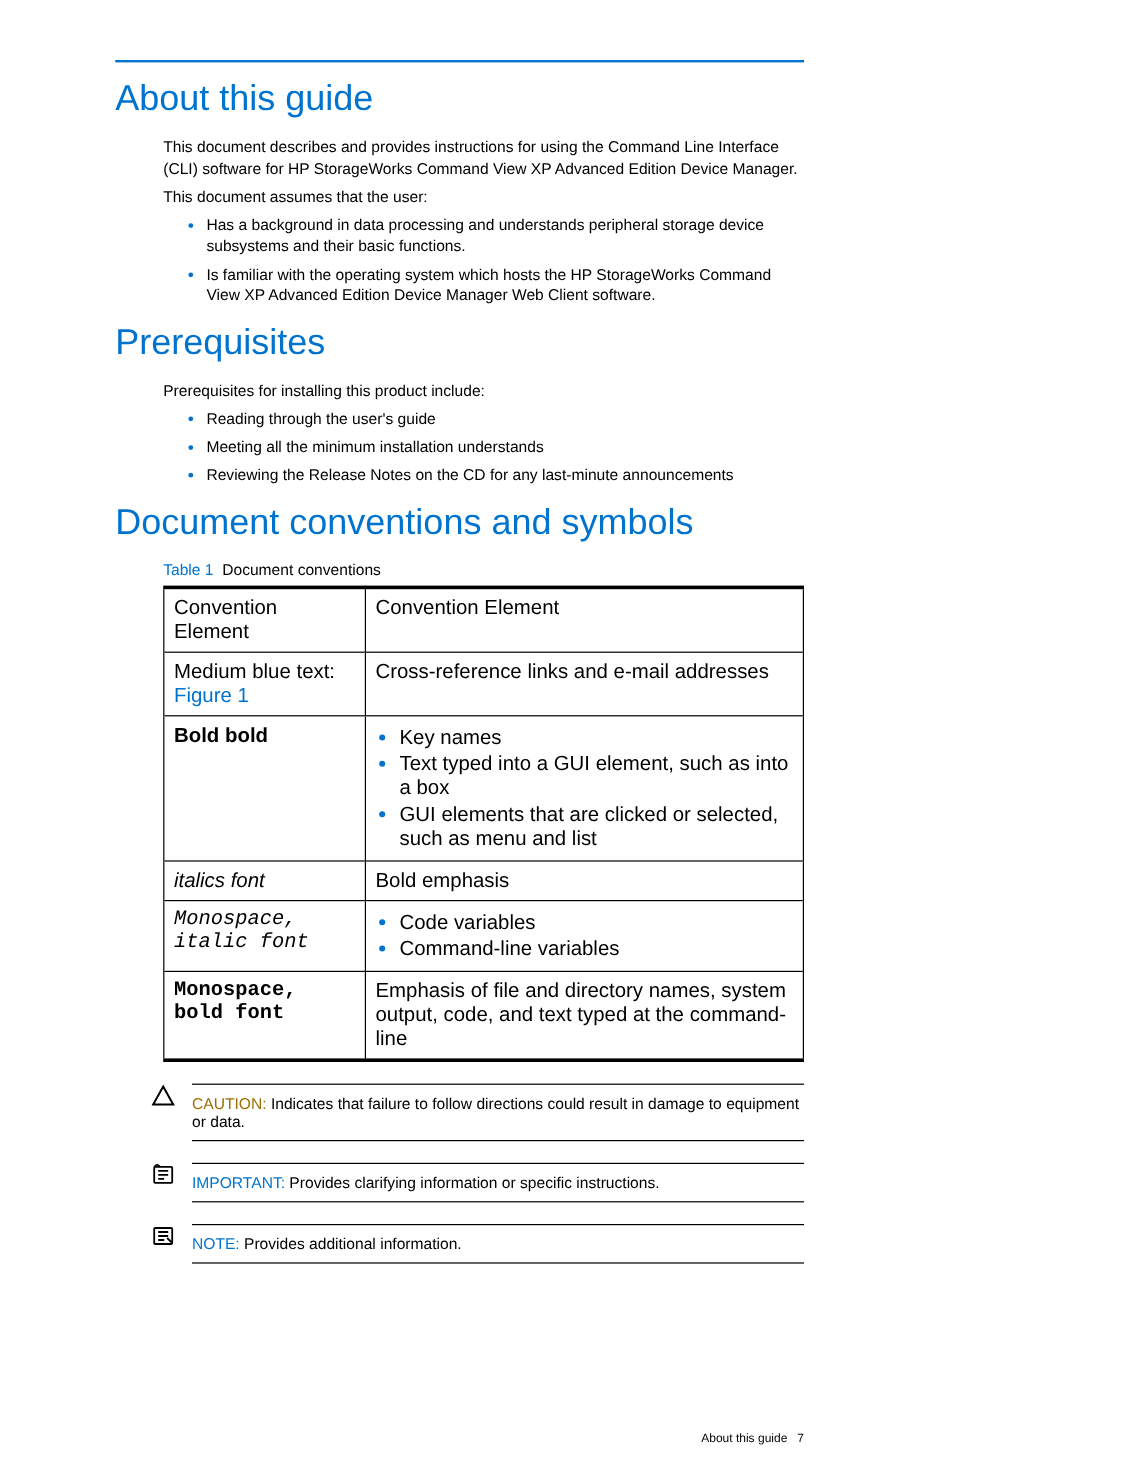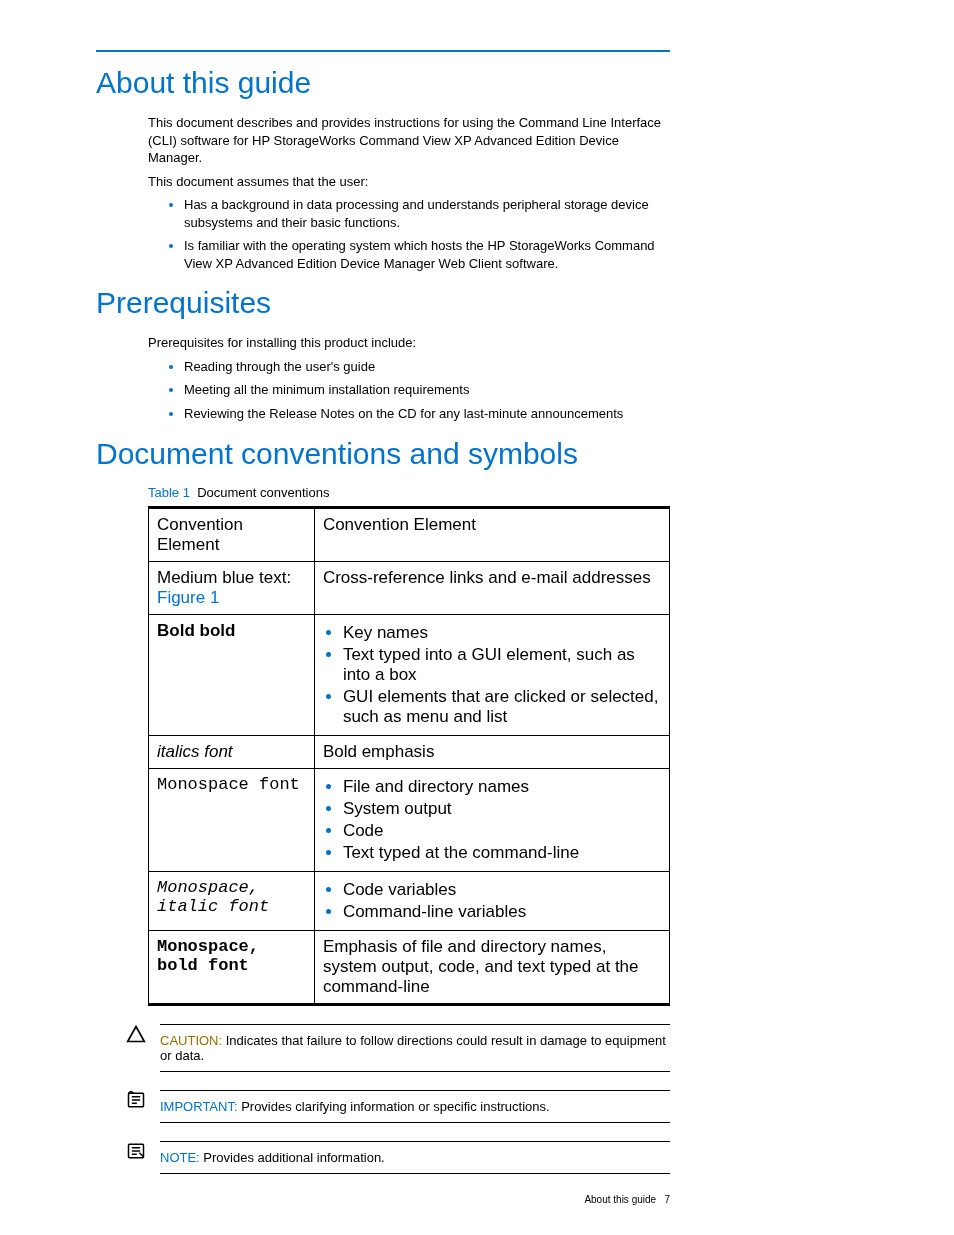--- a/index.html
+++ b/index.html
@@ -20,21 +20,21 @@
     border-top: 2px solid #0073cf;
     margin-bottom: 14px;
   }
   h1 {
     color: #0073cf;
     font-weight: 400;
     font-size: 30px;
     margin: 0 0 14px 0;
   }
   .indent {
-    margin-left: 52px;
+    margin-left: 40px;
   }
   p {
     margin: 0 0 6px 0;
     line-height: 1.35;
   }
   ul.bullets {
     margin: 4px 0 10px 0;
     padding-left: 36px;
   }
   ul.bullets li {
@@ -119,21 +119,21 @@
       <li>Has a background in data processing and understands peripheral storage device subsystems and their basic functions.</li>
       <li>Is familiar with the operating system which hosts the HP StorageWorks Command View XP Advanced Edition Device Manager Web Client software.</li>
     </ul>
   </div>
 
   <h1 style="margin-top:14px">Prerequisites</h1>
   <div class="indent">
     <p>Prerequisites for installing this product include:</p>
     <ul class="bullets">
       <li>Reading through the user's guide</li>
-      <li>Meeting all the minimum installation requirements</li>
+      <li>Meeting all the minimum installation understands</li>
       <li>Reviewing the Release Notes on the CD for any last-minute announcements</li>
     </ul>
   </div>
 
   <h1 style="margin-top:14px">Document conventions and symbols</h1>
   <div class="indent">
     <div class="tbl-caption">
       <span class="tlabel">Table 1</span>
       <span>&nbsp;</span><span>Document conventions</span>
     </div>
@@ -157,31 +157,20 @@
             <li>Text typed into a GUI element, such as into a box</li>
             <li>GUI elements that are clicked or selected, such as menu and list</li>
           </ul>
         </td>
       </tr>
       <tr>
         <td><i>italics font</i></td>
         <td>Bold emphasis</td>
       </tr>
       <tr>
-        <td class="mono">Monospace font</td>
-        <td>
-          <ul class="cell-list">
-            <li>File and directory names</li>
-            <li>System output</li>
-            <li>Code</li>
-            <li>Text typed at the command-line</li>
-          </ul>
-        </td>
-      </tr>
-      <tr>
         <td class="mono-italic">Monospace, italic font</td>
         <td>
           <ul class="cell-list">
             <li>Code variables</li>
             <li>Command-line variables</li>
           </ul>
         </td>
       </tr>
       <tr>
         <td class="mono-bold">Monospace, bold font</td>

